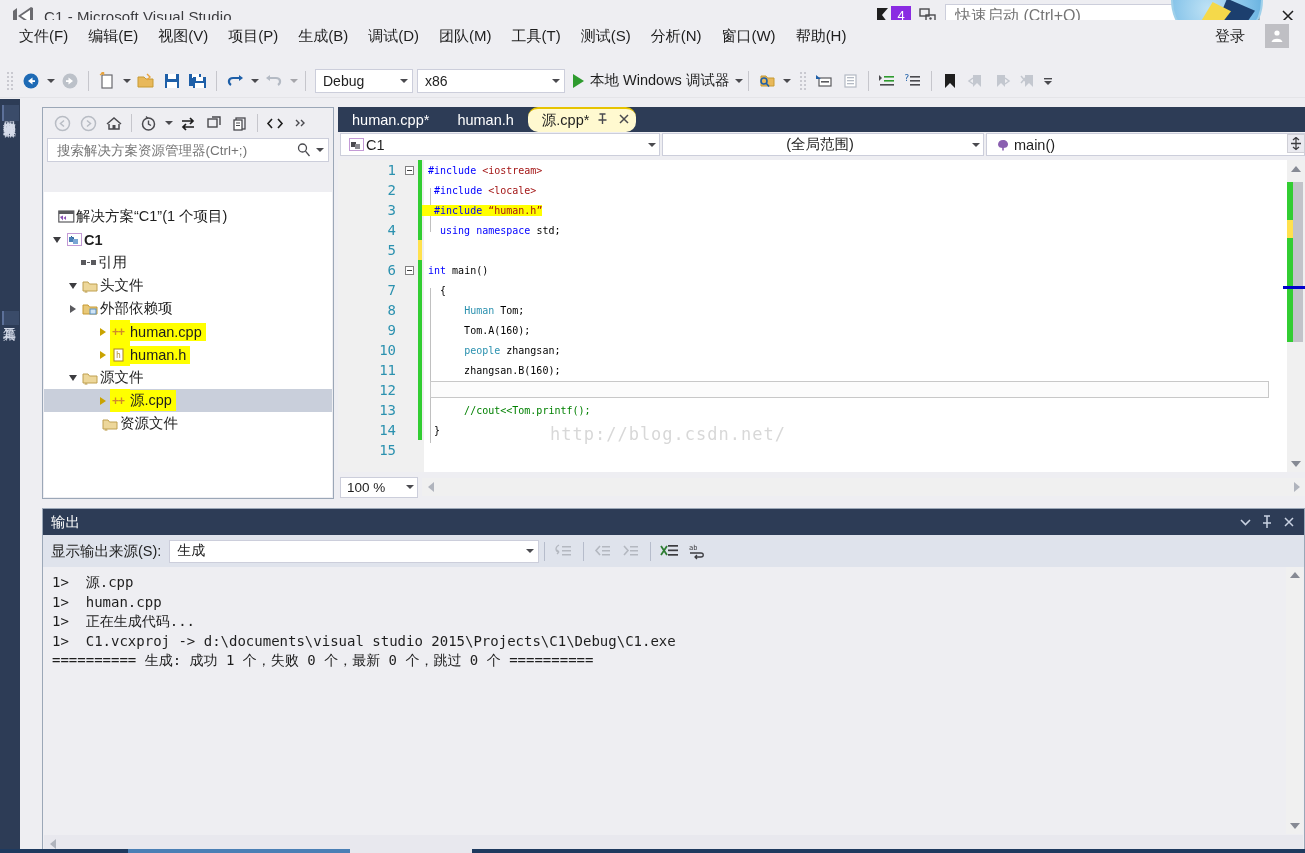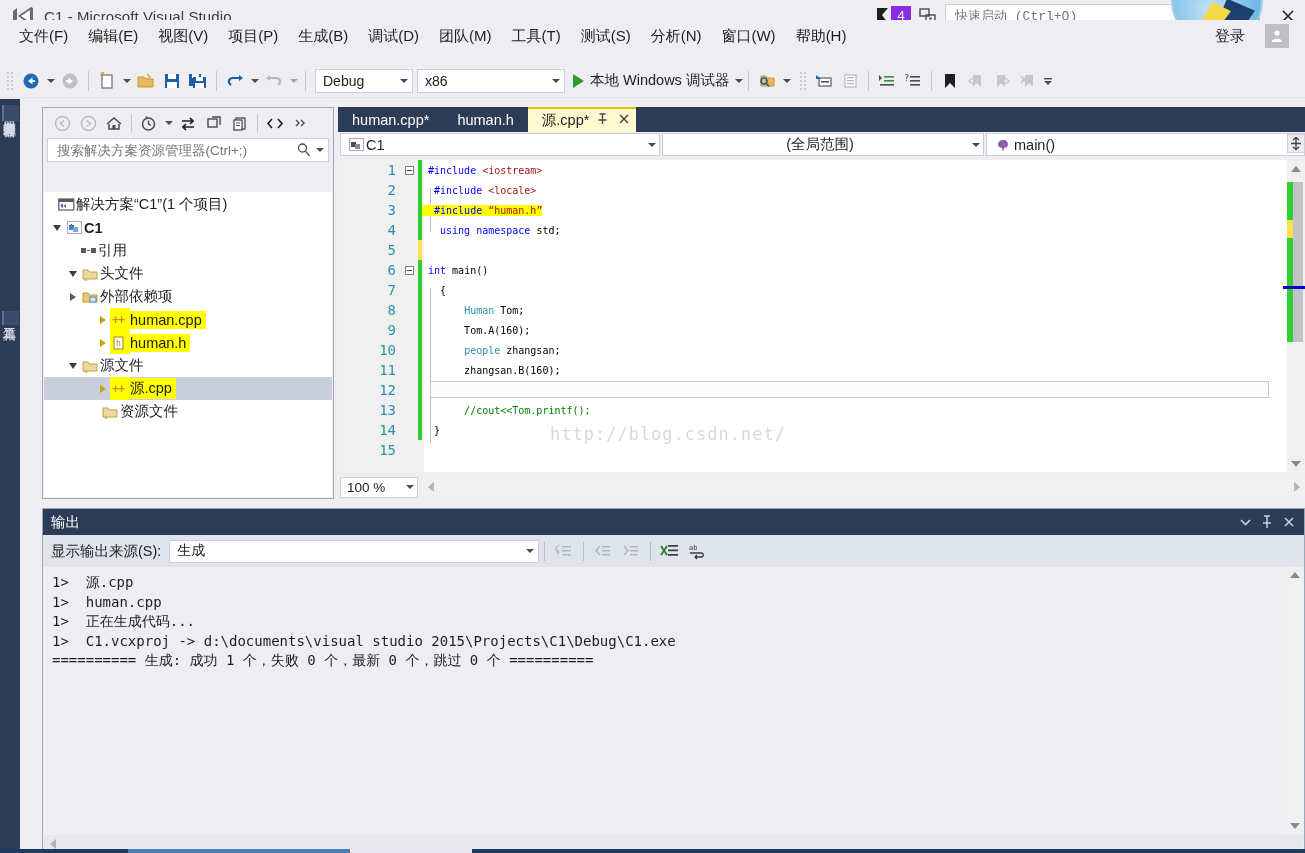--- a/index.html
+++ b/index.html
@@ -42,22 +42,22 @@
     width: 20px; height: 20px; line-height: 20px; text-align: center;
     display: inline-block;
   }
   .feedback-ico { width: 26px; height: 22px; display:flex; align-items:center; justify-content:center; }
   .quick-launch {
     width: 250px; height: 24px; background: #fff; border: 1px solid #cccedb;
     display: flex; align-items: center; padding: 0 4px 0 7px;
     margin-left: 4px;
   }
   .quick-launch input {
-    border: none; outline: none; flex: 1; font-size: 13px;
-    color: #6d6d70; font-family: Liberation Mono, monospace;
+    border: none; outline: none; flex: 1; font-size: 16px;
+    color: #6d6d70; font-family: Liberation Sans, sans-serif;
     background: transparent;
   }
   .wincontrols { display: flex; align-items: center; margin-left: 8px; }
   .wc { width: 34px; height: 28px; display:flex; align-items:center; justify-content:center; }
   .deco-circle {
     position: absolute; right: 42px; top: -46px;
     width: 92px; height: 92px; border-radius: 50%;
     background: radial-gradient(circle at 40% 60%, #bfe2f5 0%, #7fc0e8 55%, #4a9fd4 100%);
     border: 2px solid #9fd0ea;
     overflow: hidden;
@@ -154,21 +154,21 @@
   .se-search {
     height: 24px; margin: 0 4px 3px 4px; background: #fff; border: 1px solid #cccedb;
     display: flex; align-items: center; padding-left: 7px;
   }
   .se-search input {
     flex: 1; border: none; outline: none; font-size: 13.5px; color: #8b5cf6;
     font-family: "Liberation Sans", sans-serif; background: transparent;
   }
   .se-tree {
     position: absolute; left: 1px; right: 1px; top: 84px; bottom: 1px;
-    background: #ffffff; overflow: hidden; padding-top: 1px;
+    background: #ffffff; overflow: hidden; padding-top: 13px;
   }
   .node {
     height: 23px; display: flex; align-items: center; font-size: 14.5px;
     color: #1e1e1e; position: relative; white-space: nowrap;
   }
   .node.sel { background: #c9cfdb; }
   .expander { width: 14px; height: 23px; display:flex;align-items:center;justify-content:center; }
   .tri-r { width:0;height:0;border-top:4.5px solid transparent;border-bottom:4.5px solid transparent;border-left:6px solid #5a5a5e; }
   .tri-d { width:0;height:0;border-left:4.5px solid transparent;border-right:4.5px solid transparent;border-top:6px solid #3c3c40; }
   .nico { width: 20px; height: 23px; display:flex;align-items:center;justify-content:center; }
@@ -182,21 +182,21 @@
   
   .editor {
     position: absolute; left: 338px; top: 107px; right: 0; height: 393px;
     background: #eeeef2;
   }
   .tabrow { height: 25px; background: #2d3c56; display: flex; align-items: stretch; }
   .tab {
     display: flex; align-items: center; padding: 0 14px; font-size: 14.5px;
     color: #ffffff; white-space: nowrap;
   }
-  .tab.active { background: #fff9d0; color: #1e1e1e; border-top: 2px solid #e6c300; padding-right:6px; }
+  .tab.active { background: #fff9d0; color: #1e1e1e; border-top: 2px solid #e6c300; padding-right:6px;border-radius:10px; }
   .tab .tclose { margin-left: 10px; font-size: 13px; color: #4a4a4f; }
   .tab .tpin { margin-left: 8px; font-size: 12px; color:#4a4a4f; }
   .navbar {
     height: 26px; background: #eeeef2; display: flex; align-items: stretch; gap: 2px;
     padding: 1px 0 2px 2px;
   }
   .navcombo {
     background: #fff; border: 1px solid #cccedb; display: flex; align-items: center;
     font-size: 14.5px; color: #1e1e1e; padding-left: 5px; padding-right: 3px;
   }

